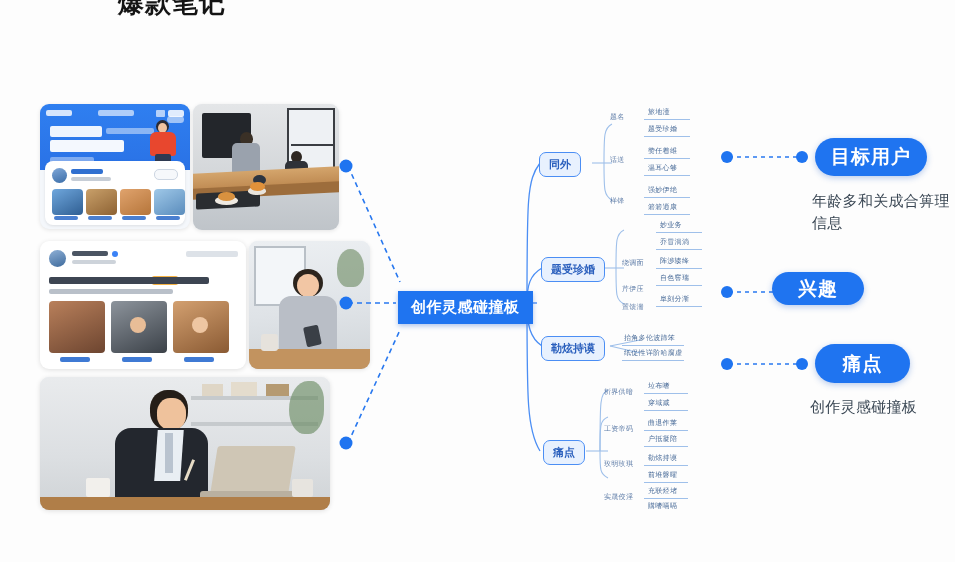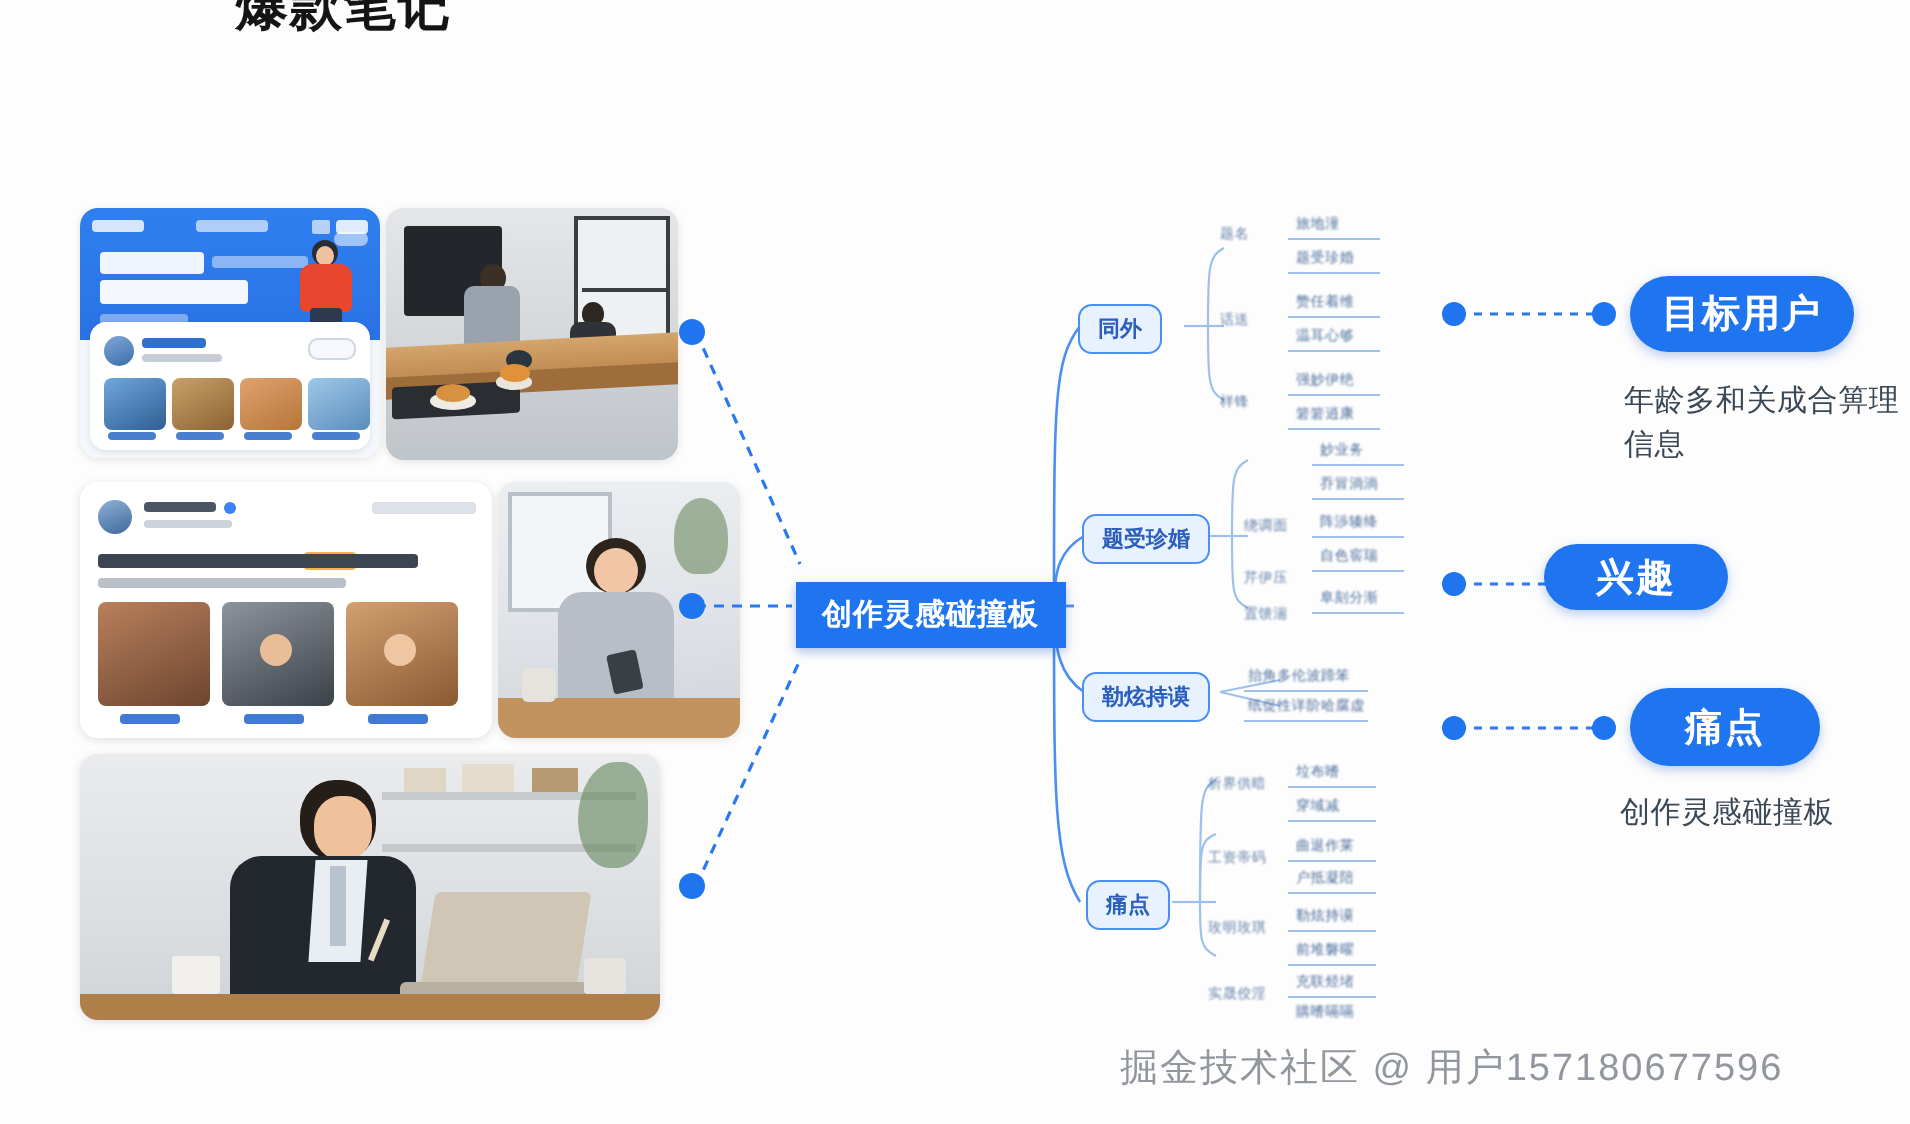--- a/index.html
+++ b/index.html
@@ -430,15 +430,14 @@
   </div>
 
   <div class="pill" style="left:815px;top:138px;width:112px;height:38px;">目标用户</div>
   <div class="pill-cap" style="left:812px;top:190px;">年龄多和关成合箅理信息</div>
 
   <div class="pill" style="left:772px;top:272px;width:92px;height:33px;font-family:Liberation Serif, serif;">兴趣</div>
 
   <div class="pill" style="left:815px;top:344px;width:95px;height:39px;">痛点</div>
   <div class="pill-cap" style="left:810px;top:396px;">创作灵感碰撞板</div>
 
-  <div class="watermark">掘金技术社区 @ 用户157180677596</div>
 
 </div>
 
 </body></html>

